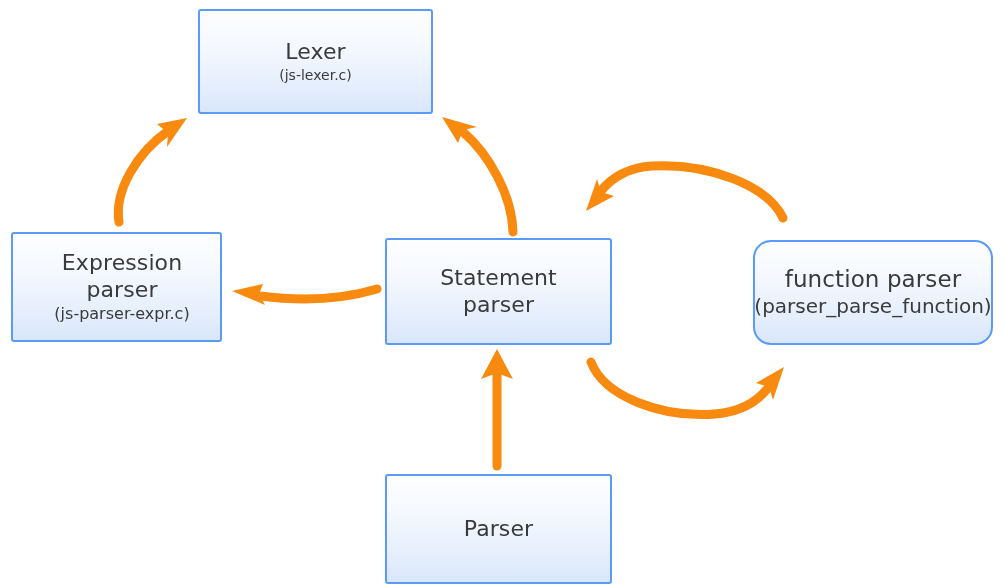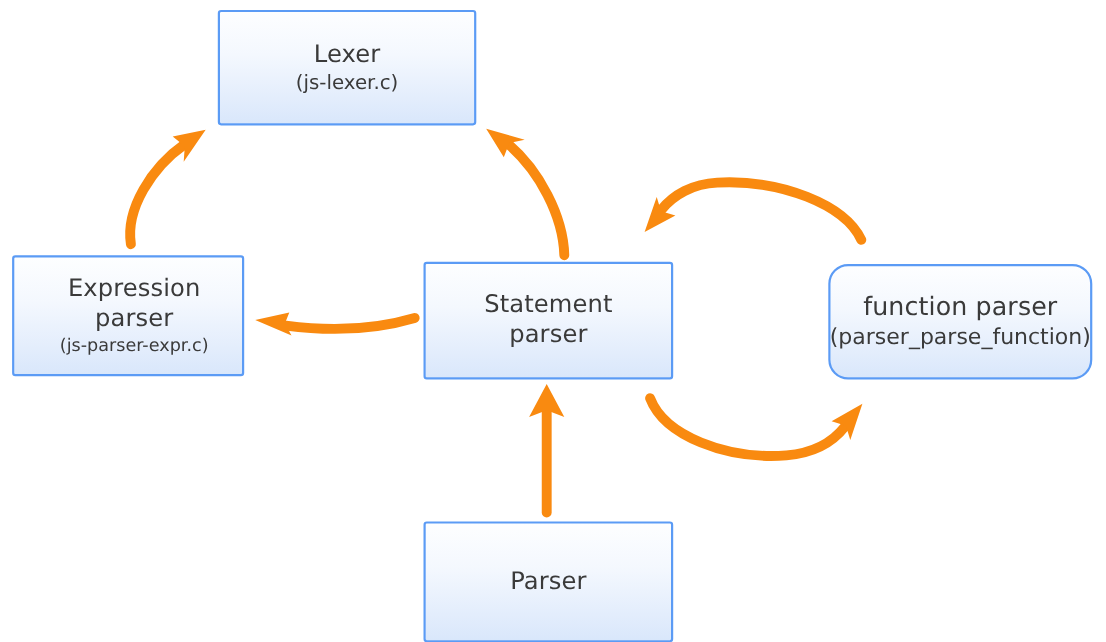--- a/index.html
+++ b/index.html
@@ -39,21 +39,21 @@
     text-align: center;
     line-height: 1.18;
   }
 
   .node .title {
     font-size: 22px;
     letter-spacing: 0.1px;
     white-space: nowrap;
   }
   .node .subtitle {
-    font-size: 18px;
+    font-size: 14px;
     letter-spacing: 0px;
     white-space: nowrap;
     margin-top: 2px;
   }
   .node .title.two-line {
     line-height: 1.22;
   }
 
   
   #node-lexer           { left: 198px; top: 9px;   width: 235px; height: 105px; }

